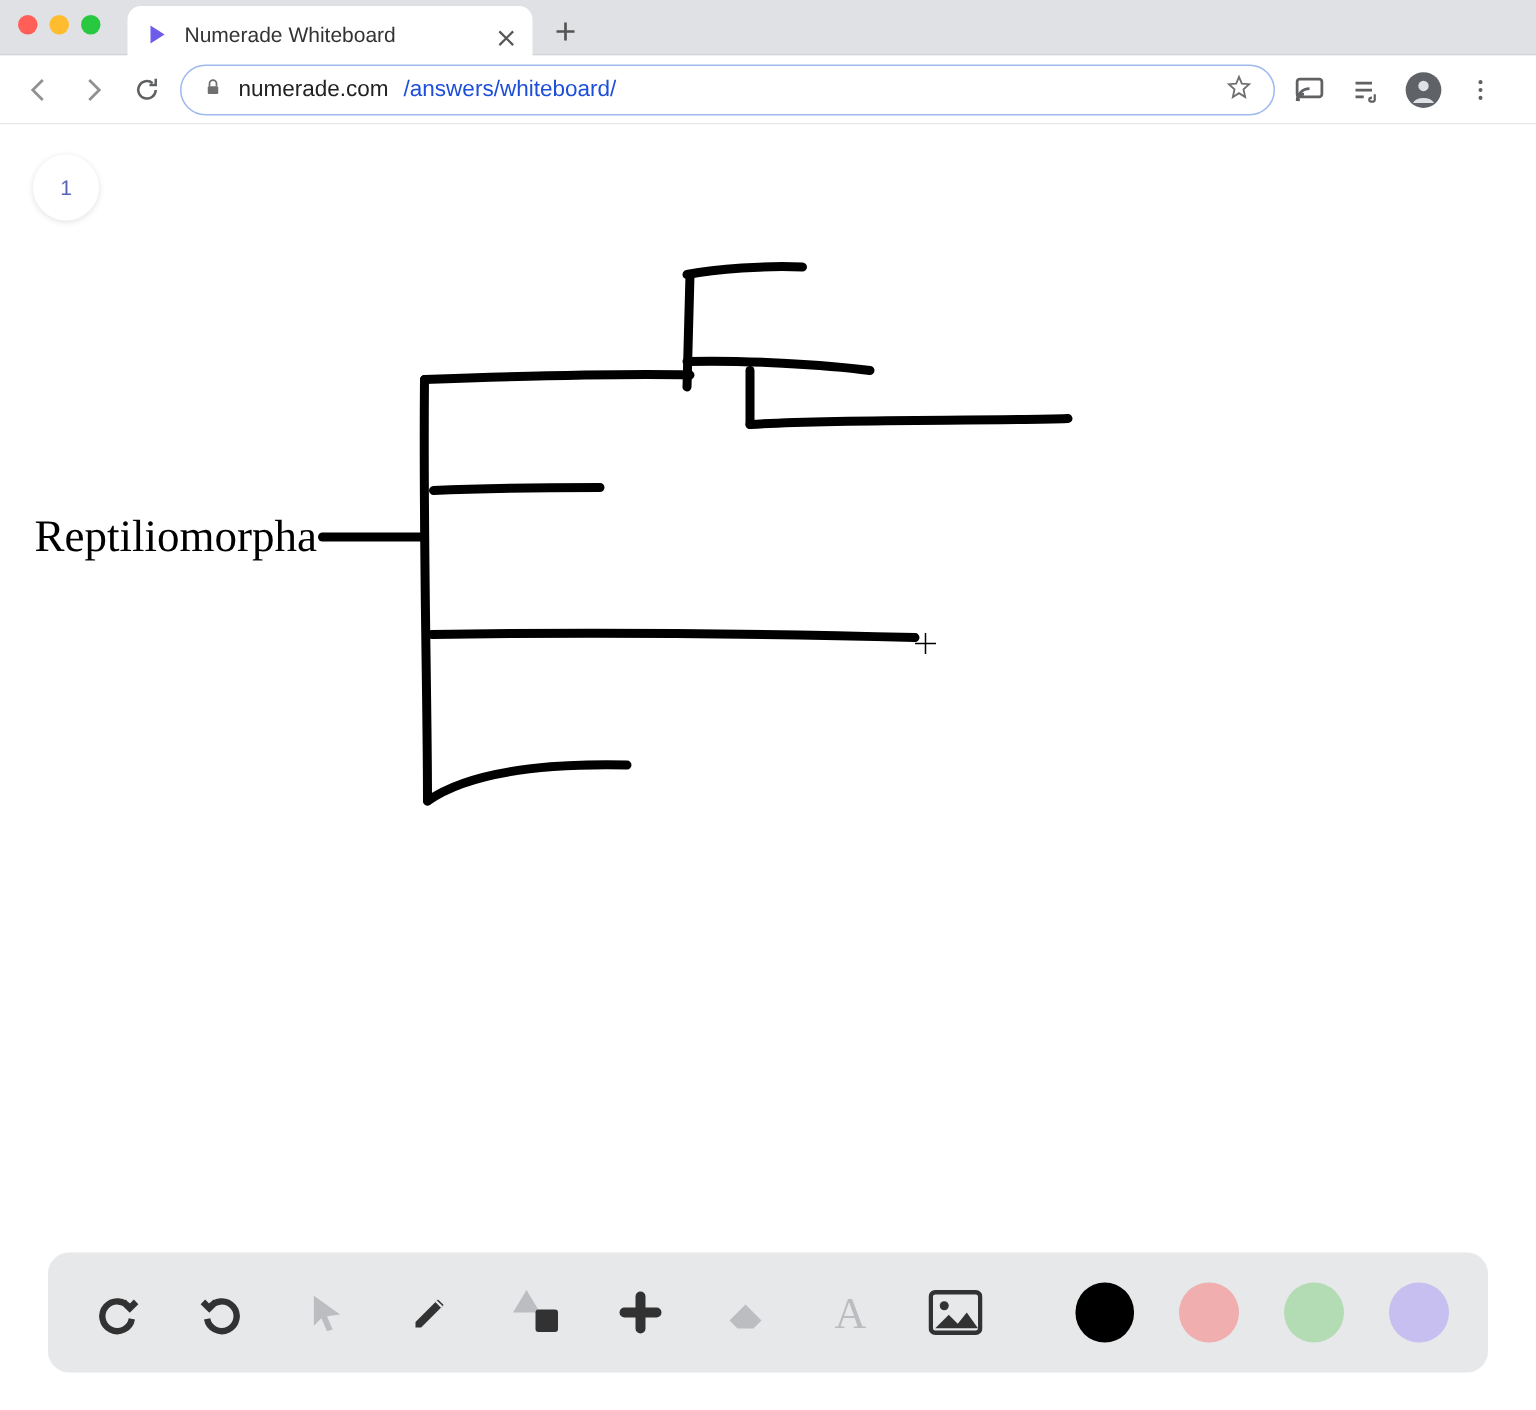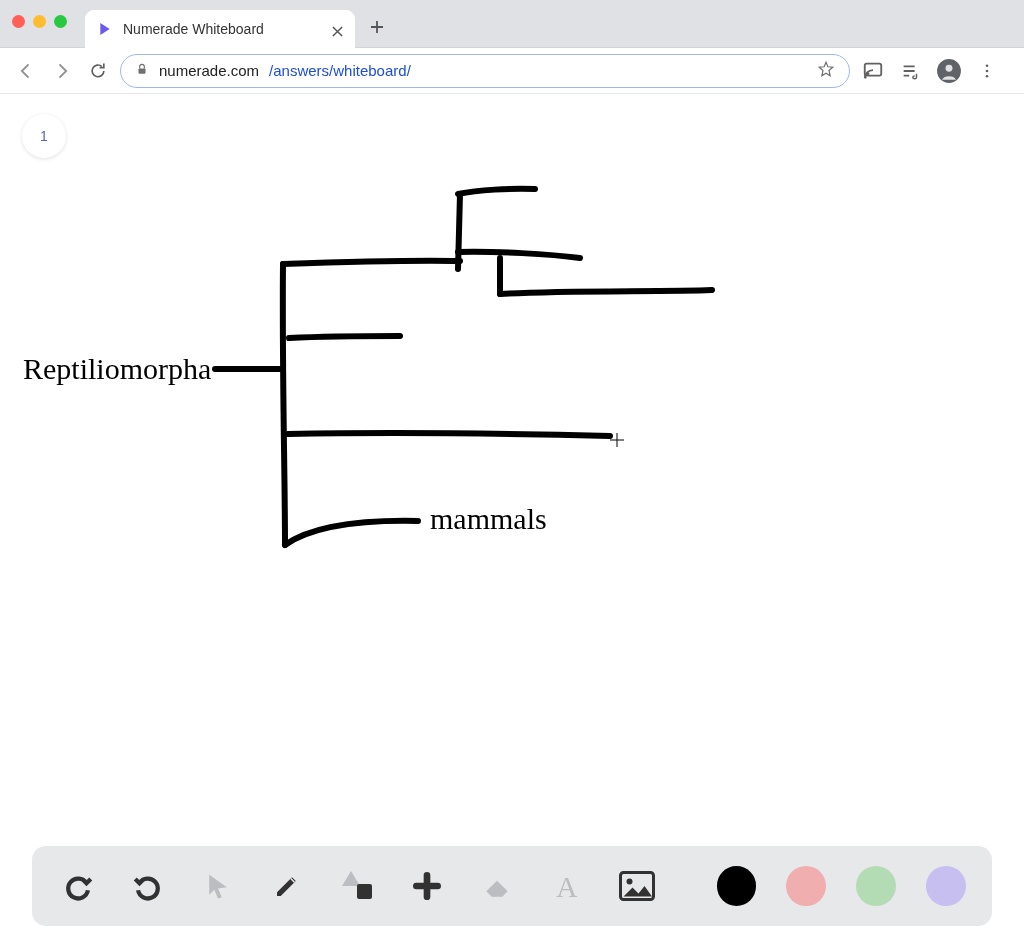--- a/index.html
+++ b/index.html
@@ -6,21 +6,21 @@
   body {
     width: 1024px;
     height: 940px;
     font-family: -apple-system, BlinkMacSystemFont, "Segoe UI", Arial, sans-serif;
     background: #fff;
     overflow: hidden;
     position: relative;
   }
   
   .titlebar {
-    height: 48px;
+    height: 37px;
     background: #dfe1e4;
     border-bottom: 1px solid #d2d3d6;
     display: flex;
     align-items: center;
     padding: 0 12px;
     gap: 8px;
   }
   .traffic {
     display: flex;
     gap: 8px;
@@ -282,21 +282,20 @@
 
       <path d="M289 244 C330 242, 380 242, 400 242"></path>
 
       <path d="M288 340 C400 338, 530 340, 610 342"></path>
 
       <path d="M285 451 C315 430, 370 426, 418 427"></path>
     </g>
   </svg>
 
   <div class="wb-text" style="top:258px;left:23px;">Reptiliomorpha</div>
-  <div class="wb-text" style="top:408px;left:430px;">mammals</div>
 
   <span class="cursor-cross">
     <svg viewBox="0 0 14 14">
         <path d="M7 0 V14 M0 7 H14" stroke="#000" stroke-width="1"></path>
       </svg>
   </span>
 
   <div class="bottom-bar">
     <div class="tbtn">
       <svg width="34" height="34" viewBox="0 0 24 24">

